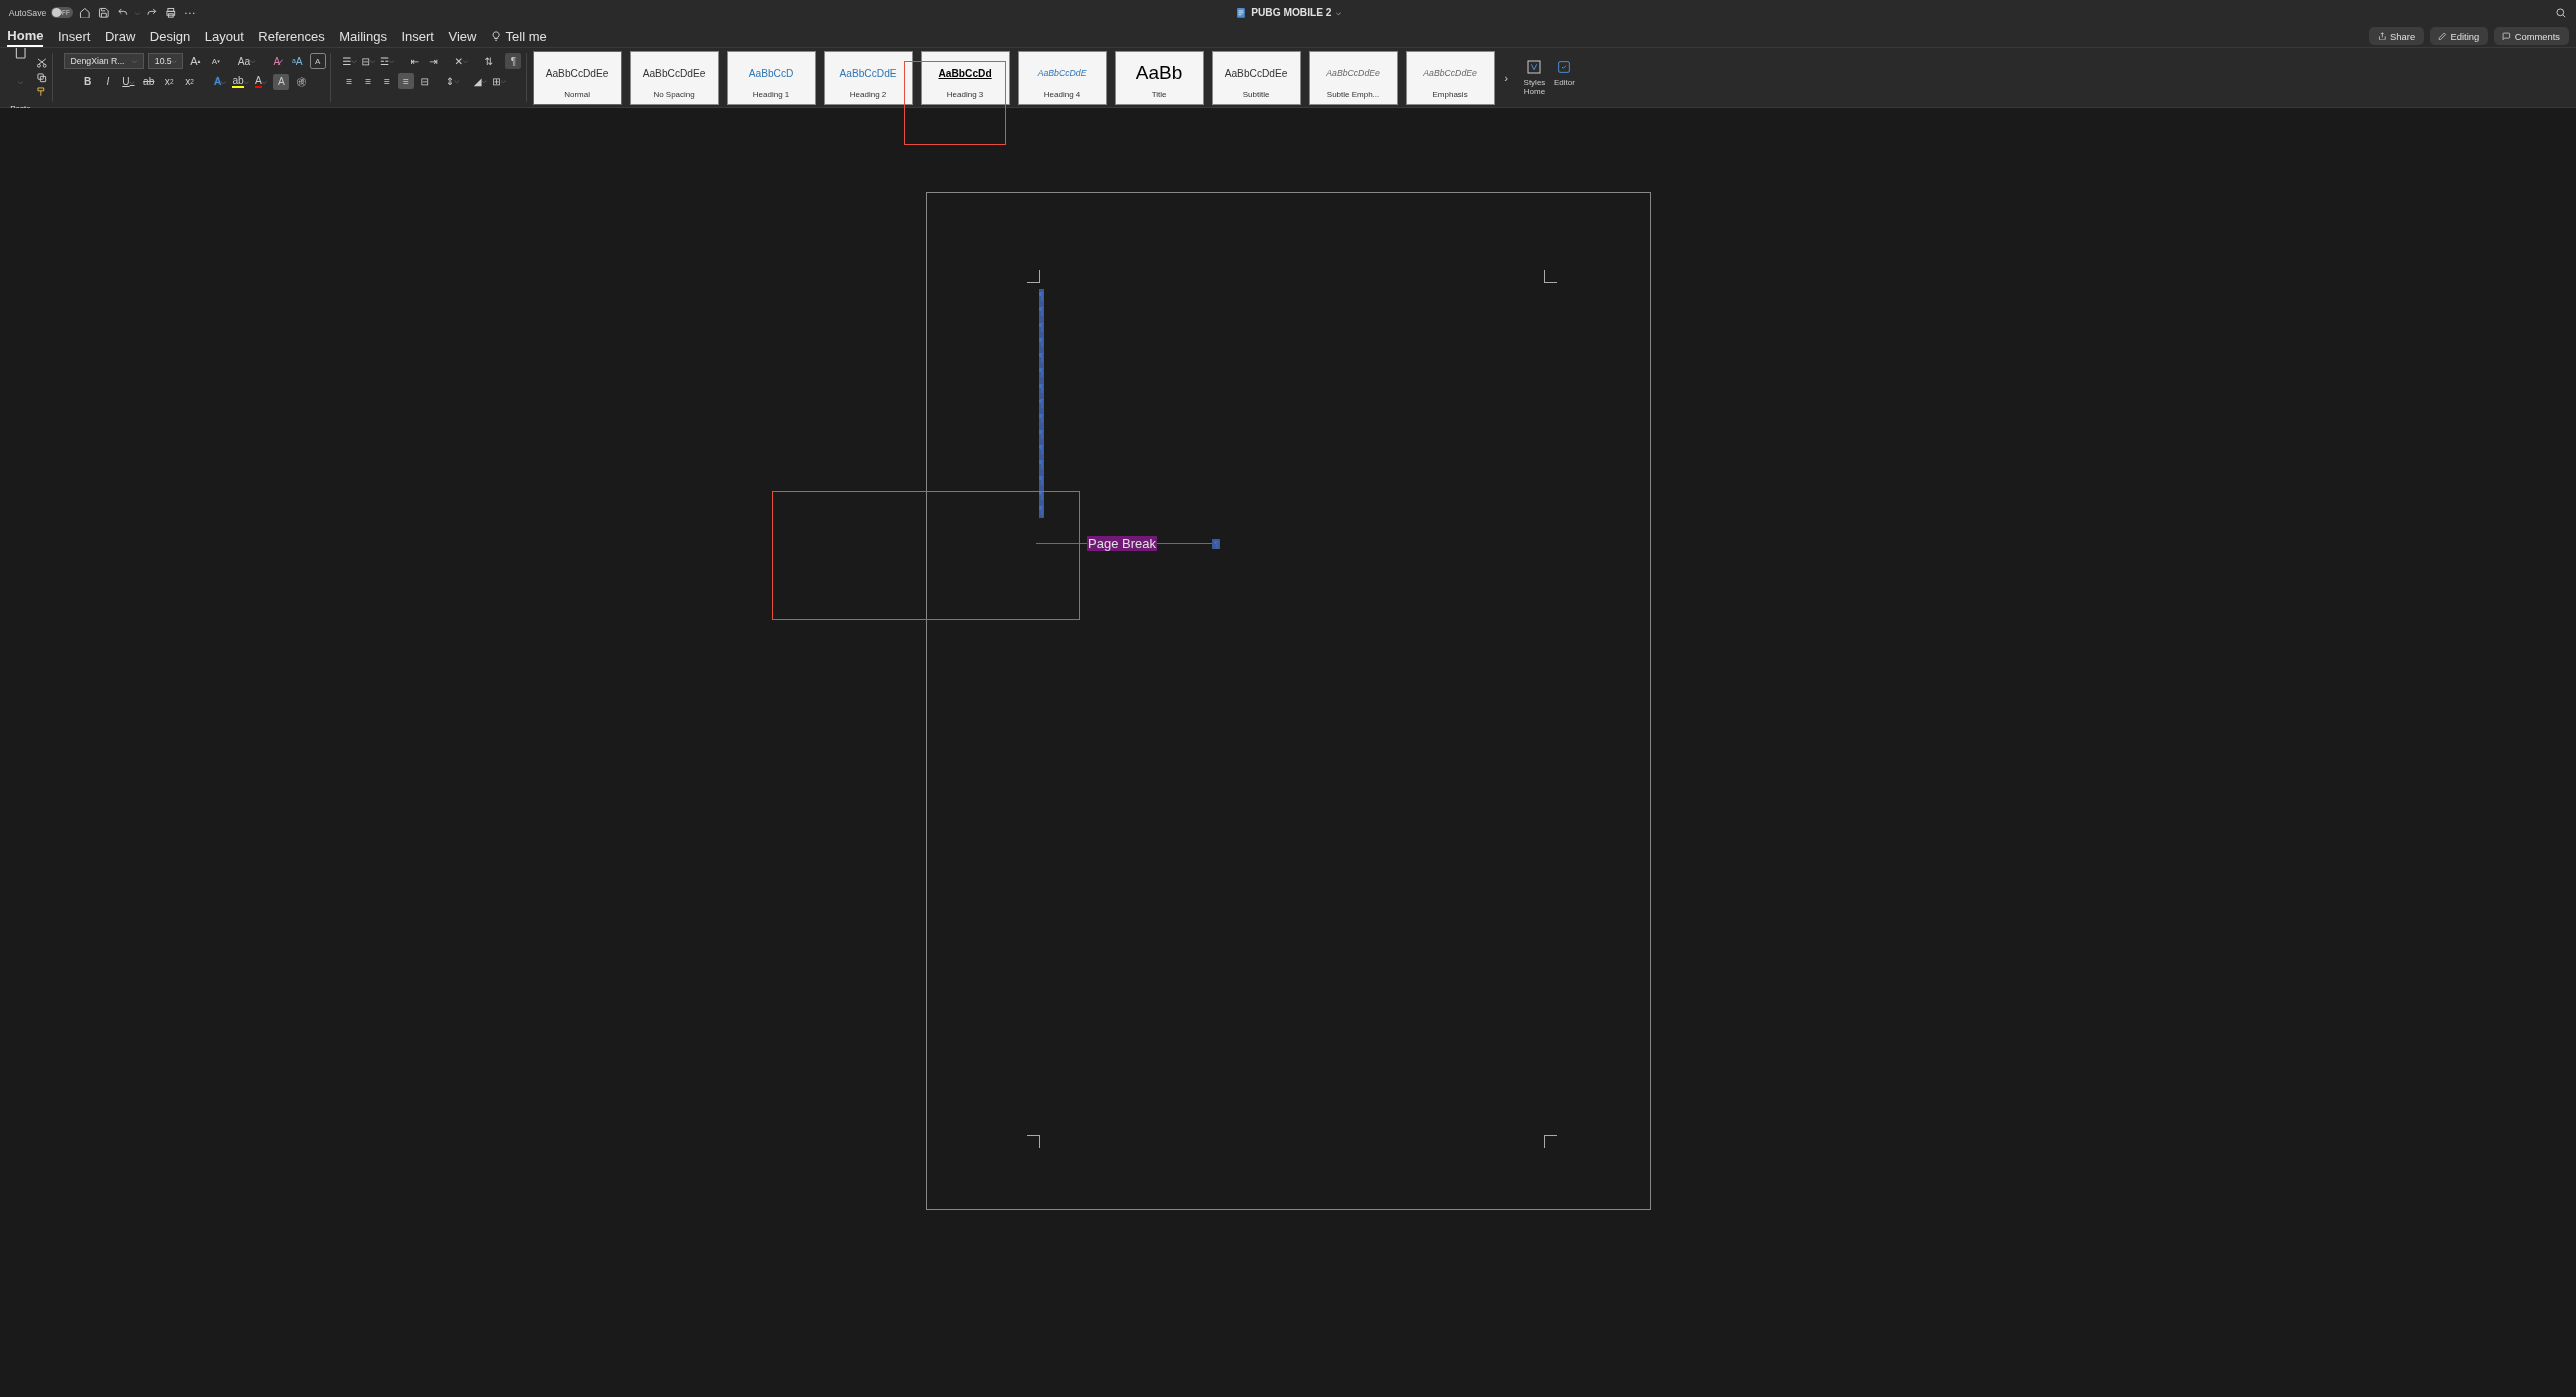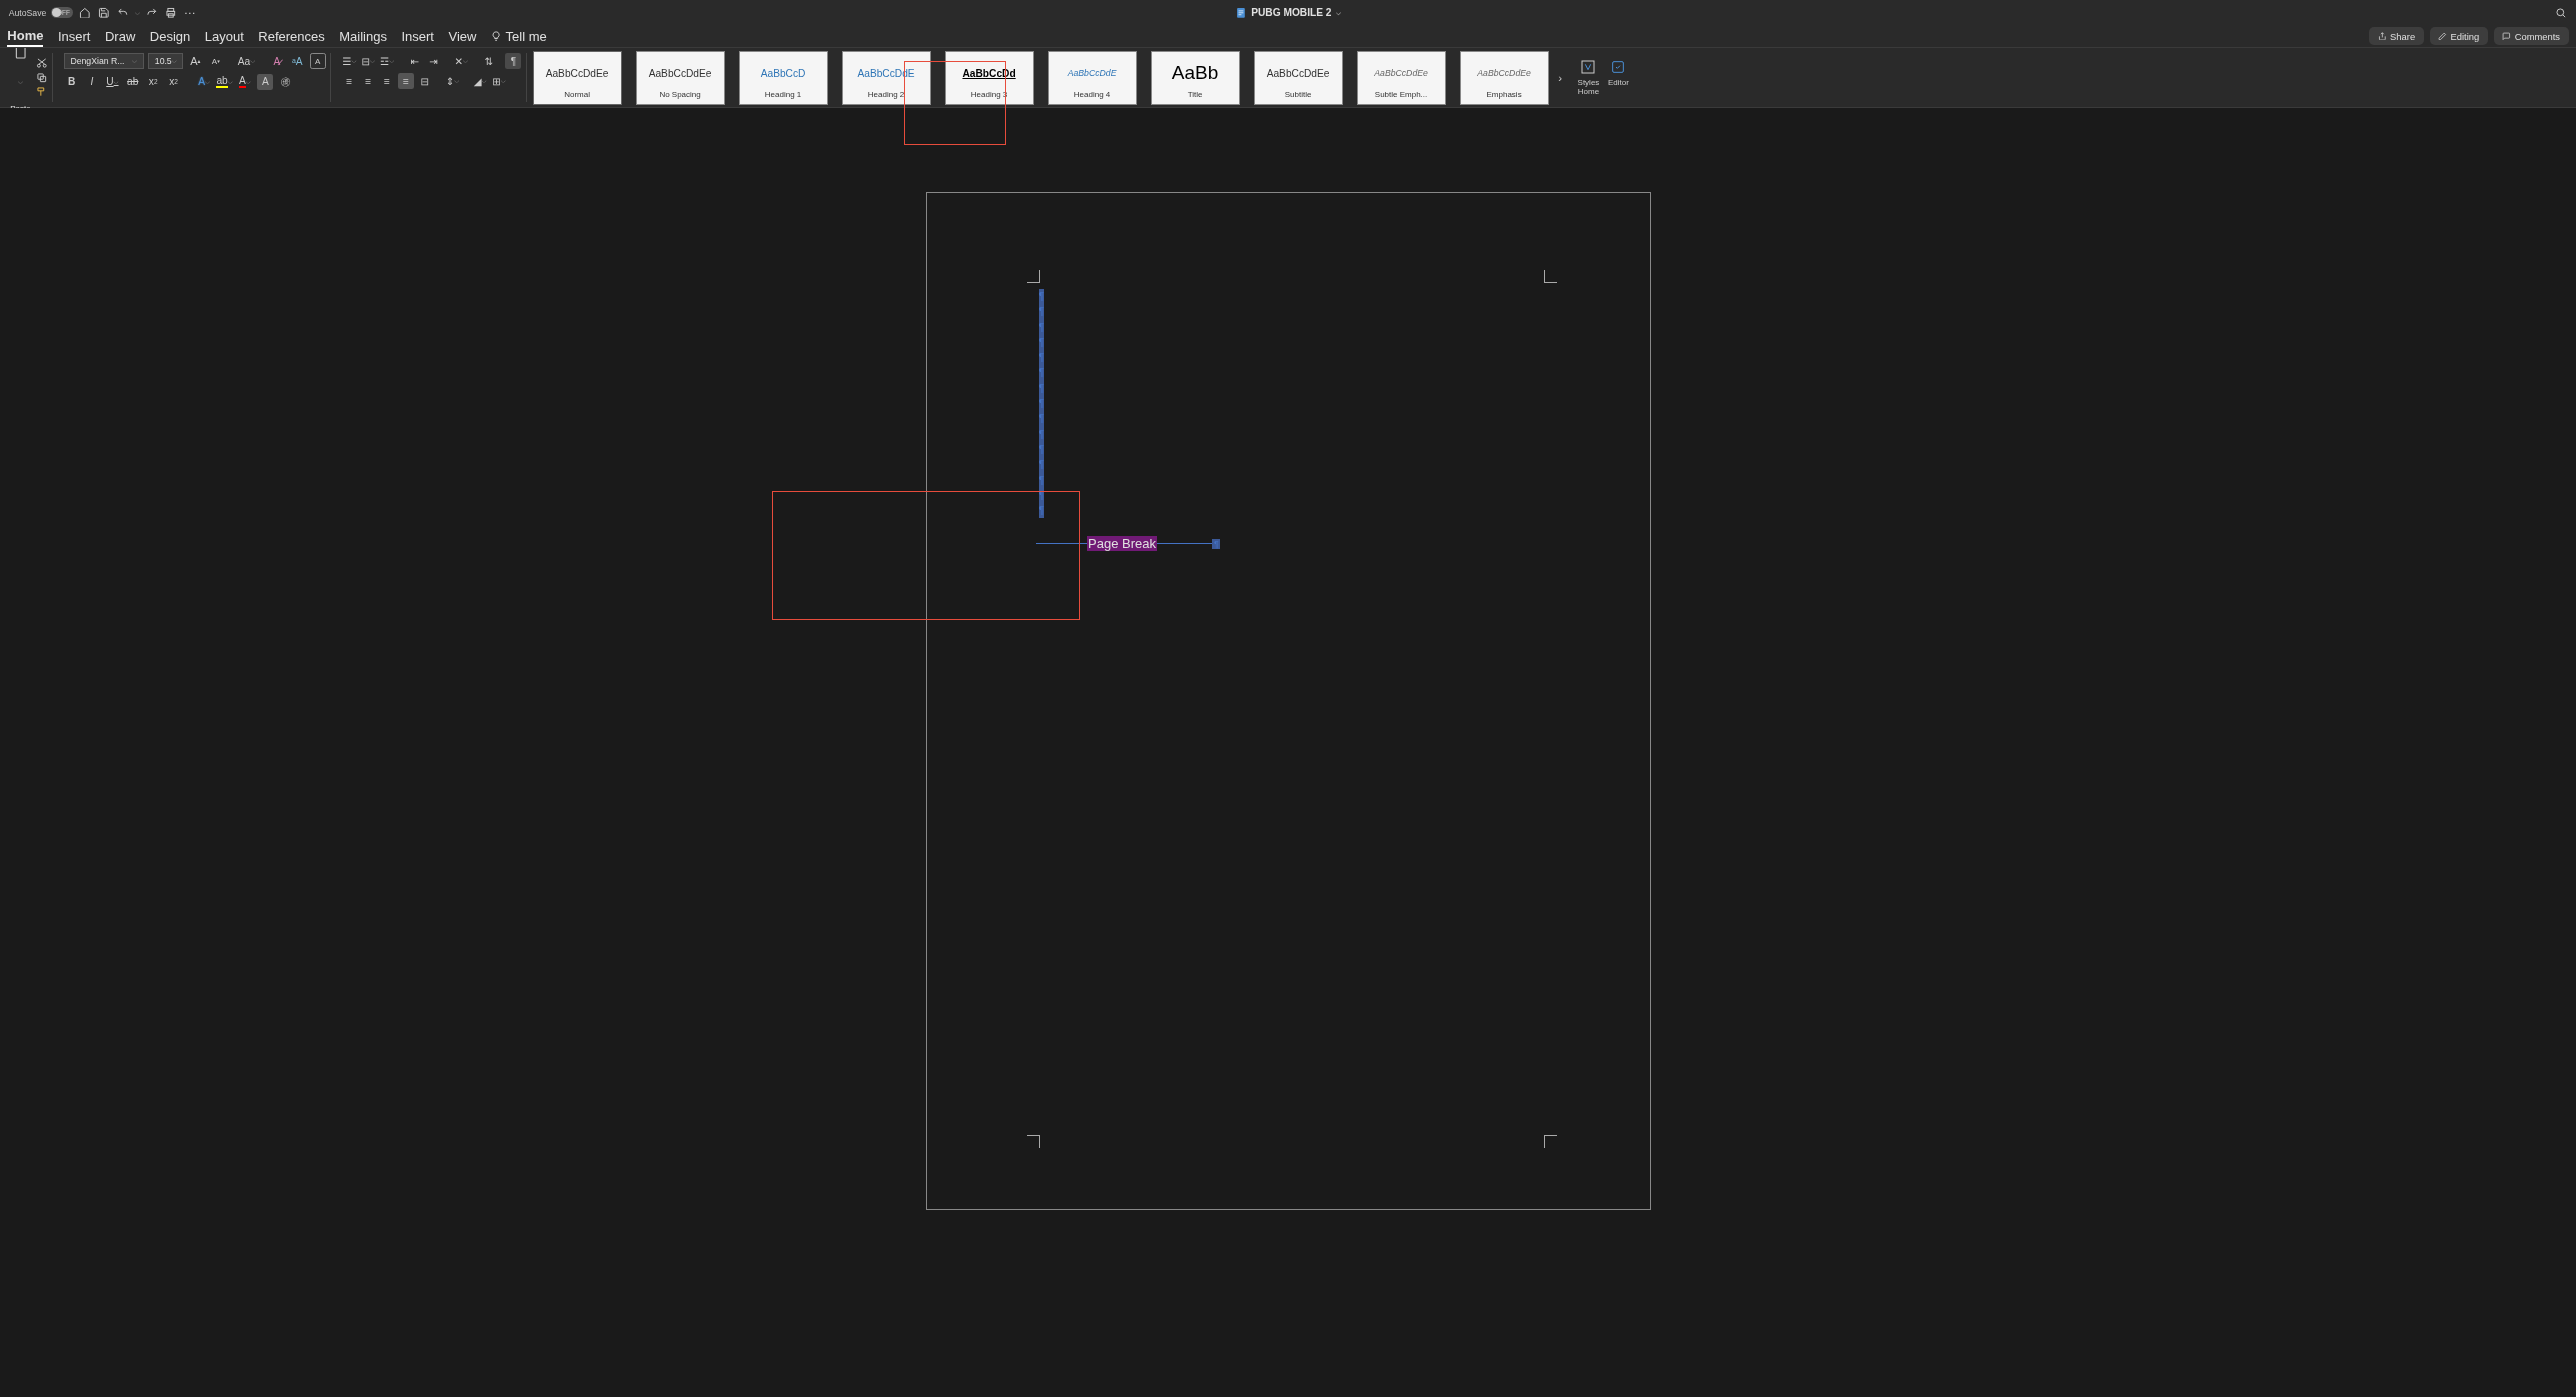--- a/index.html
+++ b/index.html
@@ -29,42 +29,42 @@
 
 .ribbon { height: 60px; background: #2a2a2a; display: flex; align-items: center; padding: 0 5.8px; gap: 5.8px; border-bottom: 0.7px solid #3a3a3a; }
 .ribbon-group { display: flex; align-items: center; gap: 2.9px; padding: 0 4.4px; border-right: 0.7px solid #444; height: 49px; }
 .ribbon-group:last-child { border-right: none; }
 .paste-btn { display: flex; flex-direction: column; align-items: center; gap: 18px; cursor: pointer; }
 .paste-btn svg { width: 17.4px; height: 17.4px; }
 .paste-label { font-size: 8px; color: #e0e0e0; }
 .clipboard-side { display: flex; flex-direction: column; gap: 2.9px; margin-left: 2.9px; }
 .mini-icon { width: 11.6px; height: 11.6px; cursor: pointer; color: #ccc; }
 
-.font-group { flex-direction: column; gap: 4.4px; align-items: flex-start; }
+.font-group { flex-direction: column; gap: 4.4px; align-items: center; }
 .font-row { display: flex; align-items: center; gap: 4.4px; }
 .font-name { background: #3a3a3a; border: 0.7px solid #555; color: #e0e0e0; padding: 2.2px 5.8px; font-size: 8.7px; width: 80px; cursor: pointer; display: flex; justify-content: space-between; align-items: center; }
 .font-size { background: #3a3a3a; border: 0.7px solid #555; color: #e0e0e0; padding: 2.2px 5.8px; font-size: 8.7px; width: 35px; cursor: pointer; display: flex; justify-content: space-between; align-items: center; }
 .fmt-btn { width: 16px; height: 16px; display: flex; align-items: center; justify-content: center; cursor: pointer; color: #ccc; font-size: 10.2px; border-radius: 2.2px; }
 .fmt-btn.bold { font-weight: bold; }
 .fmt-btn.italic { font-style: italic; }
 .fmt-btn.underline { text-decoration: underline; }
 .fmt-btn.strike { text-decoration: line-through; }
 .fmt-btn.box { border: 0.7px solid #888; font-size: 8px; }
 .color-underline { border-bottom: 2.2px solid; padding-bottom: 0; }
 
 .para-group { flex-direction: column; gap: 4.4px; align-items: flex-start; }
 .para-row { display: flex; align-items: center; gap: 2.9px; }
 
 .highlight-box { position: absolute; border: 1.5px solid #e74c3c; pointer-events: none; }
 .hl-pilcrow { top: 61px; left: 904px; width: 102px; height: 84px; z-index: 5;}
 
 .pilcrow-btn { background: #4a4a4a; padding: 2.9px 5.8px; border-radius: 2.2px; cursor: pointer; }
 
 
-.styles-gallery { display: flex; gap: 14px; align-items: center; flex: 0 0 auto; }
+.styles-gallery { display: flex; gap: 8px; align-items: center; flex: 0 0 auto; }
 .style-card { width: 89px; height: 54px; background: #f5f5f5; border: 0.7px solid #888; display: flex; flex-direction: column; align-items: center; justify-content: space-between; padding: 4.4px 2.9px; cursor: pointer; }
 .style-card.selected { border: 1.5px solid #666; }
 .style-preview { font-size: 10.2px; color: #333; flex: 1; display: flex; align-items: center; }
 .style-preview.blue { color: #2e75b6; }
 .style-preview.boldblack { font-weight: bold; color: #000; text-decoration: underline; }
 .style-preview.italicblue { font-style: italic; color: #2e75b6; font-size: 8.7px; }
 .style-preview.italicgray { font-style: italic; color: #666; font-size: 8.7px; }
 .style-preview.title { font-size: 19px; color: #000; font-weight: 400; }
 .style-name { font-size: 8px; color: #333; }
 .gallery-more { width: 11.6px; height: 54px; display: flex; align-items: center; justify-content: center; cursor: pointer; color: #ccc; }

